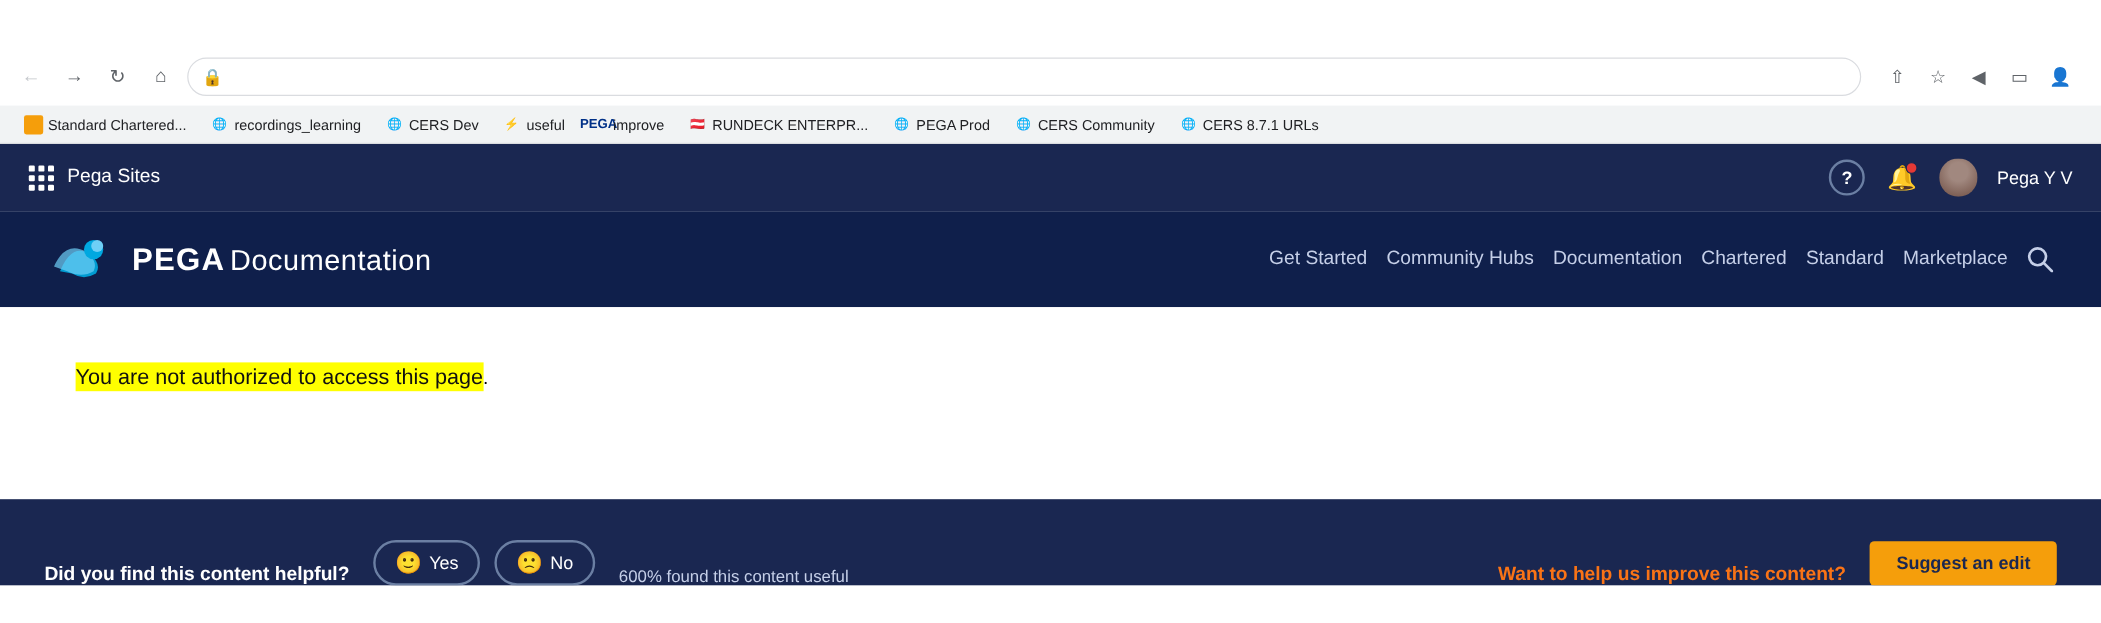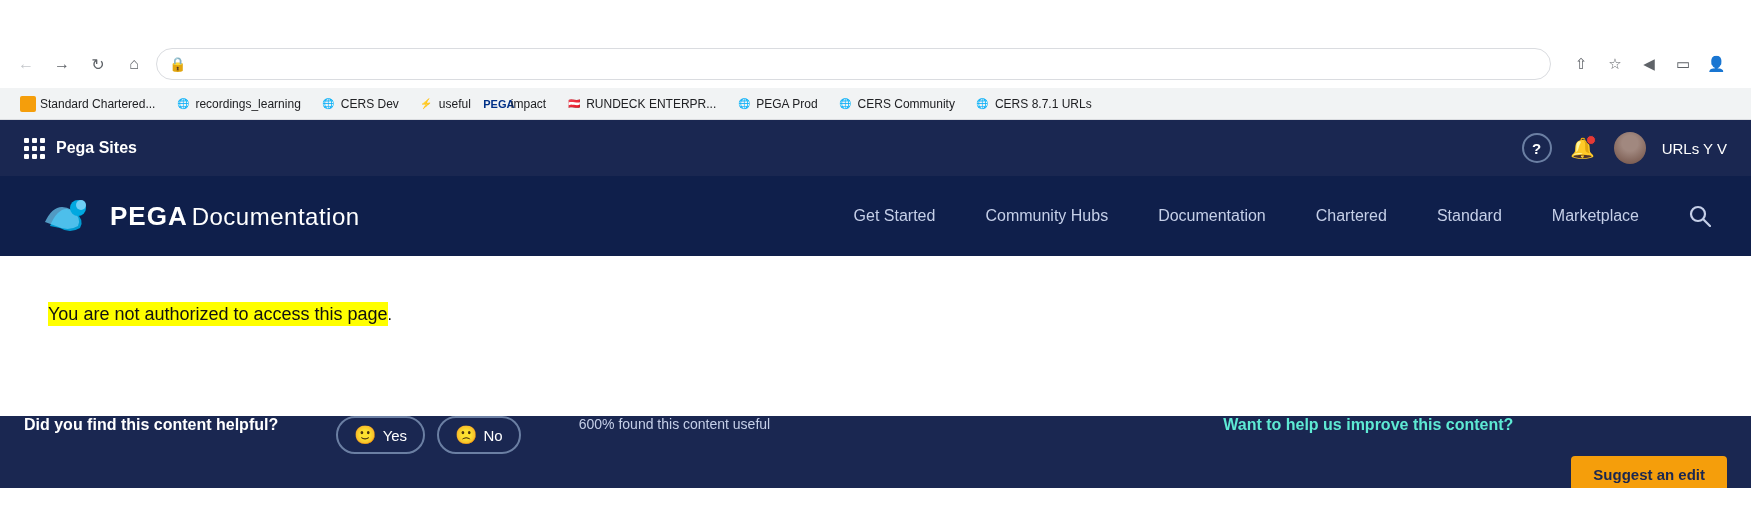--- a/index.html
+++ b/index.html
@@ -100,21 +100,21 @@
       cursor: pointer;
     }
     .grid-dot {
       width: 5px; height: 5px;
       background: #fff;
       border-radius: 1px;
     }
     .site-name {
       color: #fff;
       font-size: 16px;
-      font-weight: 700;
+      font-weight: 400;
     }
     .top-nav-right {
       display: flex; align-items: center; gap: 16px;
     }
     .help-btn {
       width: 30px; height: 30px;
       border-radius: 50%;
       border: 2px solid #6b7fa3;
       color: #fff;
       display: flex; align-items: center; justify-content: center;
@@ -179,21 +179,21 @@
     }
     .pega-doc {
       font-size: 24px;
       font-weight: 300;
       color: #fff;
       letter-spacing: 0.5px;
     }
     .main-nav-links {
       display: flex;
       align-items: center;
-      gap: 50px;
+      gap: 16px;
       margin-left: auto;
       text-align: right;
     }
     .nav-link {
       color: #c5cfe8;
       font-size: 16px;
       font-weight: 400;
       cursor: pointer;
       white-space: nowrap;
       text-decoration: none;
@@ -210,30 +210,31 @@
       background: #fff;
       min-height: 160px;
       padding: 48px 48px;
     }
     .unauthorized-msg {
       font-size: 18px;
       color: #111;
       background: #ffff00;
       display: inline;
       padding: 2px 0;
+      margin-left: 15px;
     }
 
     
     .footer-bar {
       background: #1a2751;
       height: 72px;
       display: flex;
-      align-items: flex-start;
-      padding: 0 24px;
-      gap: 58px;
+      align-items: flex-end;
+      padding: 0 37px;
+      gap: 20px;
     }
     .footer-question {
       color: #fff;
       font-size: 16px;
       font-weight: 700;
       white-space: nowrap;
     }
     .feedback-buttons {
       display: flex; align-items: center; gap: 12px;
     }
@@ -251,21 +252,21 @@
     .smile-icon { font-size: 18px; }
     .stats-text {
       color: #c5cfe8;
       font-size: 14px;
       white-space: nowrap;
     }
     .footer-divider {
       flex: 1;
     }
     .footer-improve {
-      color: #5eead4;
+      color: #f97316;
       font-size: 16px;
       font-weight: 700;
       white-space: nowrap;
     }
     .suggest-btn {
       background: #f59e0b;
       color: #1a2751;
       border: none;
       border-radius: 4px;
       padding: 10px 22px;
@@ -314,21 +315,21 @@
     <div class="bookmark-item">
       <div class="bookmark-favicon">🌐</div>
       <span>CERS Dev</span>
     </div>
     <div class="bookmark-item">
       <div class="bookmark-favicon" style="color:#4ade80;">⚡</div>
       <span>useful</span>
     </div>
     <div class="bookmark-item">
       <div class="bookmark-favicon" style="font-size:11px;font-weight:bold;color:#003087;">PEGA</div>
-      <span>impact</span>
+      <span>improve</span>
     </div>
     <div class="bookmark-item">
       <div class="bookmark-favicon">🇦🇹</div>
       <span>RUNDECK ENTERPR...</span>
     </div>
     <div class="bookmark-item">
       <div class="bookmark-favicon">🌐</div>
       <span>PEGA Prod</span>
     </div>
     <div class="bookmark-item">
@@ -359,21 +360,21 @@
   </div>
   <div class="top-nav-right">
     <div class="help-btn">?</div>
     <div class="notification-btn">
       <span class="bell-icon">🔔</span>
       <span class="notification-badge"></span>
     </div>
     <div class="user-avatar">
       <div class="avatar-img"></div>
     </div>
-    <span class="hello-text">URLs Y V</span>
+    <span class="hello-text">Pega Y V</span>
   </div>
 </div>
 
 <div class="main-nav">
   <div class="logo-area">
     <div class="pega-logo-icon">
       <svg width="60" height="44" viewBox="0 0 60 44" xmlns="http://www.w3.org/2000/svg">
 
         <ellipse cx="30" cy="22" rx="28" ry="20" fill="none"></ellipse>
 

